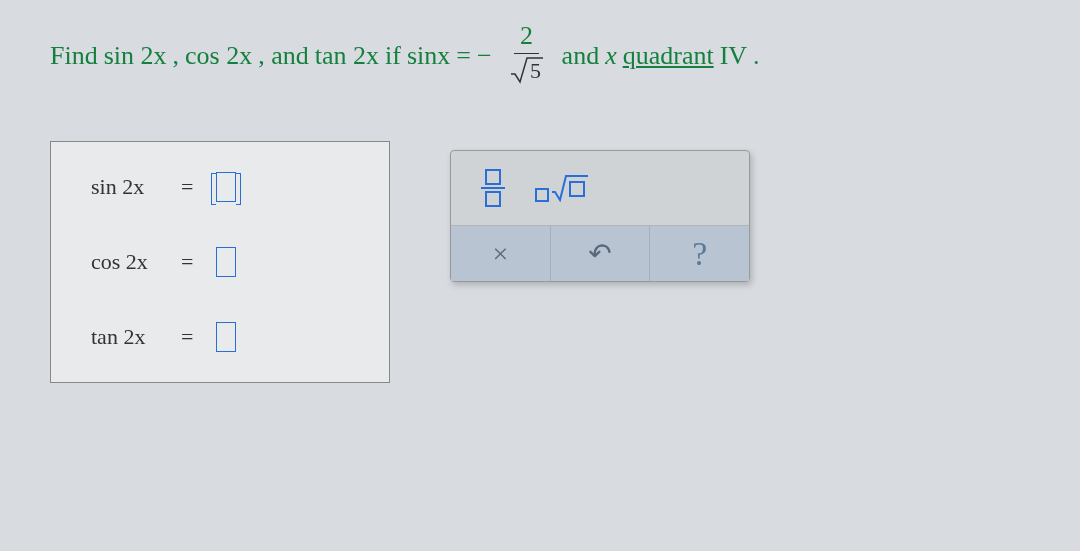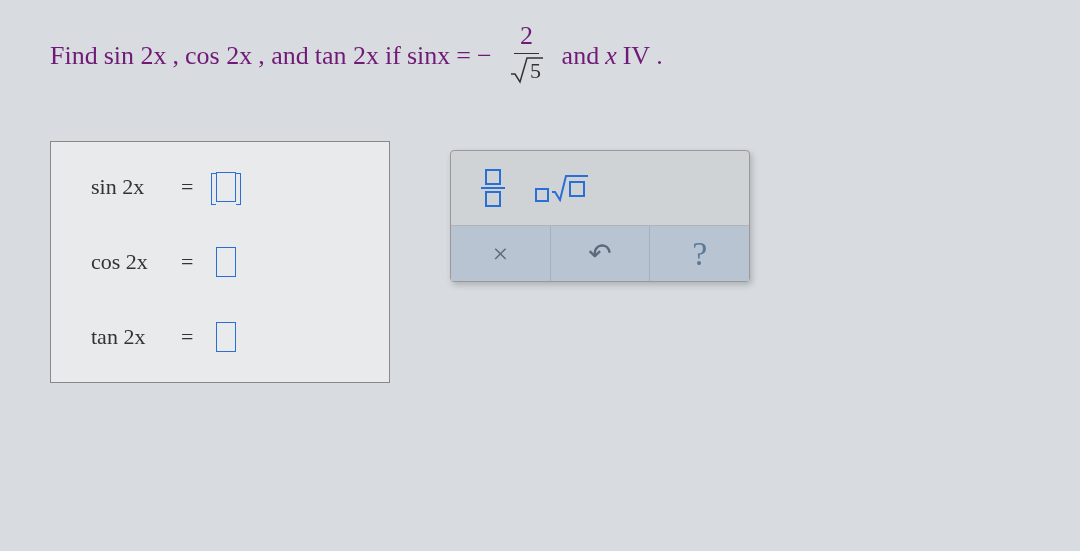--- a/index.html
+++ b/index.html
@@ -10,21 +10,21 @@
     body {
       background: #d8dce0;
       font-family: 'Times New Roman', serif;
       width: 1080px;
       height: 551px;
       padding: 20px 50px;
       position: relative;
     }
     .question {
       font-size: 26px;
-      color: #701a75;
+      color: #15803d;
       display: flex;
       align-items: center;
       flex-wrap: wrap;
       gap: 6px;
       margin-bottom: 50px;
     }
     .question .underline {
       text-decoration: underline;
     }
     .fraction {
@@ -193,20 +193,21 @@
       <span class="sqrt-symbol">
         <svg width="34" height="28" viewBox="0 0 34 28">
           <path d="M 1 18 L 5 18 L 10 26 L 17 2 L 33 2" stroke="#333" stroke-width="1.5" fill="none"></path>
           <text x="20" y="22" font-size="22" fill="#333" font-family="Times New Roman">5</text>
         </svg>
       </span>
     </span>
   </span>
   <span>and</span>
   <span style="font-style:italic">x</span>
+  <span class="underline">quadrant</span>
   <span>IV</span>
     <span>.</span>
 </div>
 
 <div class="answer-box">
   <div class="answer-row">
     <span class="answer-label">sin 2x</span>
     <span class="equals">=</span>
     <span class="input-placeholder active"></span>
   </div>

